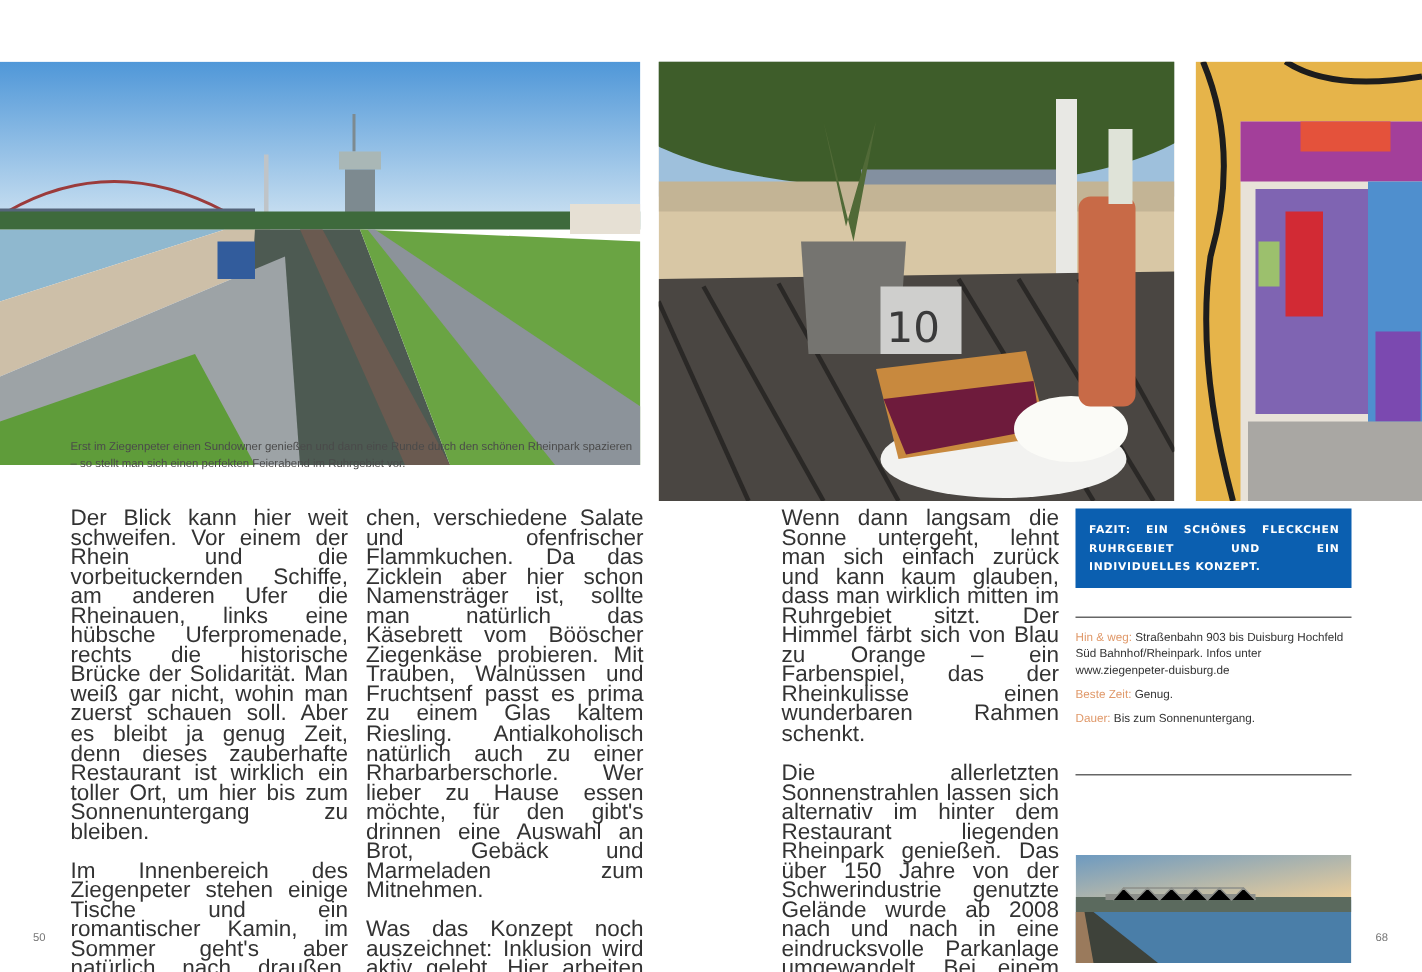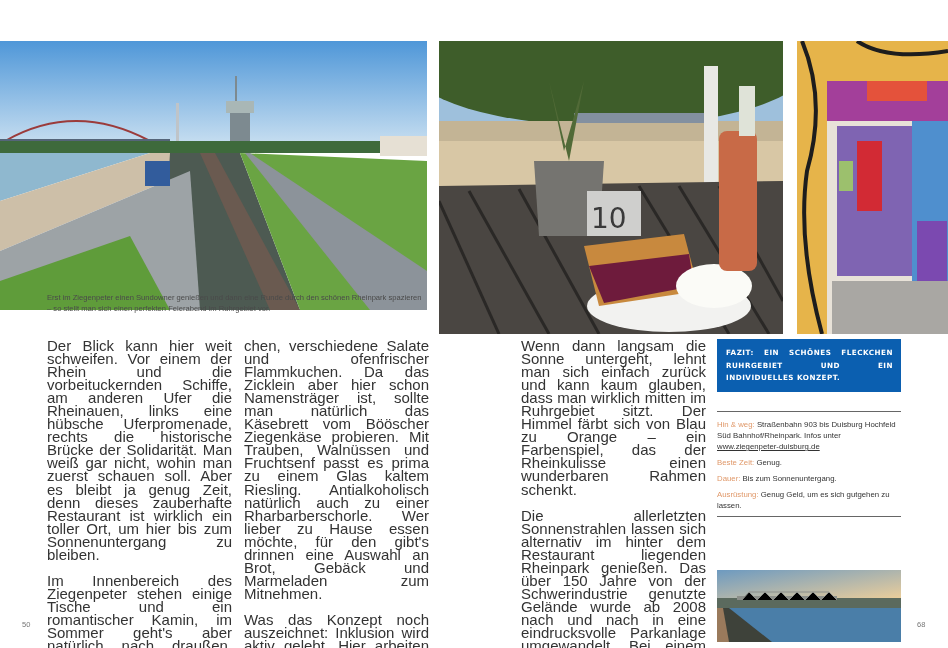--- a/index.html
+++ b/index.html
@@ -40,21 +40,21 @@
   }
   .rule { position:absolute; left:717px; width:184px; height:1px; background:#666; }
   #rule-top { top:411px; }
   #rule-bottom { top:516px; }
   .info {
     position:absolute; left:717px; top:419px; width:184px;
     font-size:7.8px; line-height:11px; color:#333;
   }
   .info .row { margin-bottom:5px; }
   .info .lbl { color:#e0996a; }
-  .info .link { text-decoration:underline; }
+  .info .link { }
   .pagenum { position:absolute; top:620px; font-size:7.5px; color:#777; }
   #page-left { left:22px; }
   #page-right { left:917px; }
 </style>
 </head>
 <body>
 
 <div class="photo" id="photo-rhine" title="Rheinpark Duisburg mit Brücke der Solidarität, Wasserturm und Bahngleisen">
   <svg viewBox="0 0 427 269" preserveAspectRatio="none">
     <defs>
@@ -158,24 +158,20 @@
     <span class="link">www.ziegenpeter-duisburg.de</span>
   </div>
   <div class="row">
     <span class="lbl">Beste Zeit:</span>
     <span>Genug.</span>
   </div>
   <div class="row">
     <span class="lbl">Dauer:</span>
     <span>Bis zum Sonnenuntergang.</span>
   </div>
-  <div class="row">
-    <span class="lbl">Ausrüstung:</span>
-    <span>Genug Geld, um es sich gutgehen zu lassen.</span>
-  </div>
 </div>
 <div class="rule" id="rule-bottom"></div>
 
 <div class="photo" id="photo-bridge" title="Eisenbahnbrücke über den Rhein bei Sonnenuntergang">
   <svg viewBox="0 0 184 72" preserveAspectRatio="none">
     <defs>
       <linearGradient id="sky2" x1="0" y1="0" x2="1" y2="1">
         <stop offset="0" stop-color="#6d9ac0"></stop>
           <stop offset="1" stop-color="#eecf9a"></stop>
       </linearGradient>

